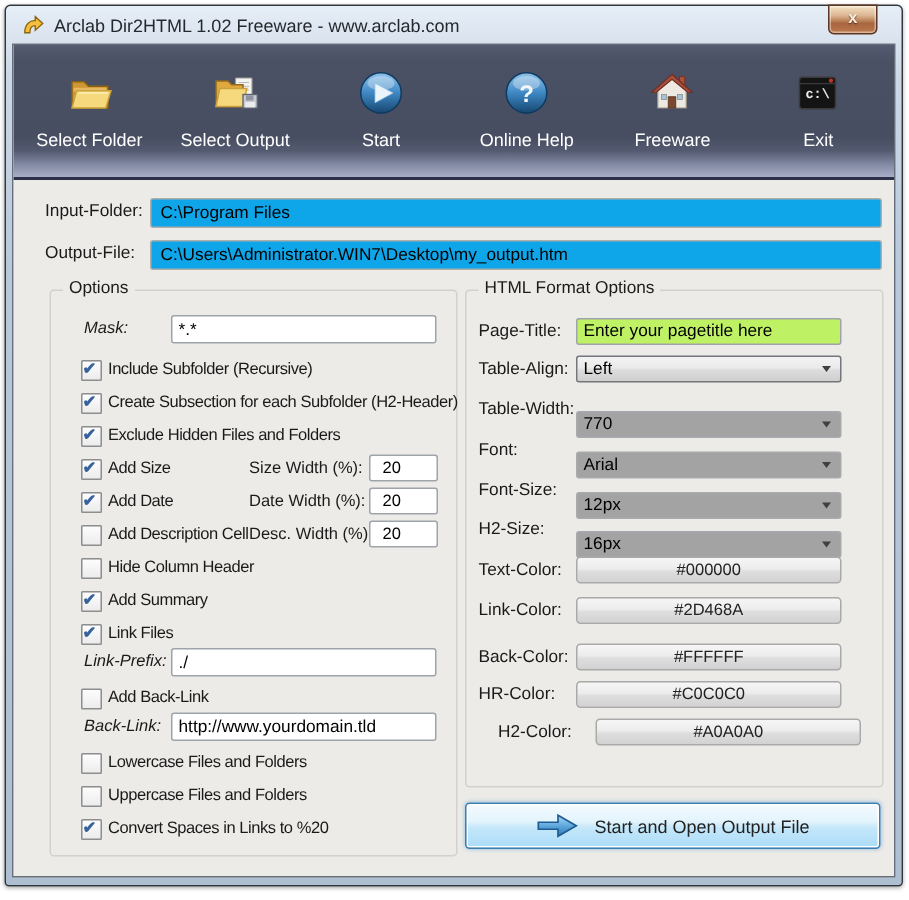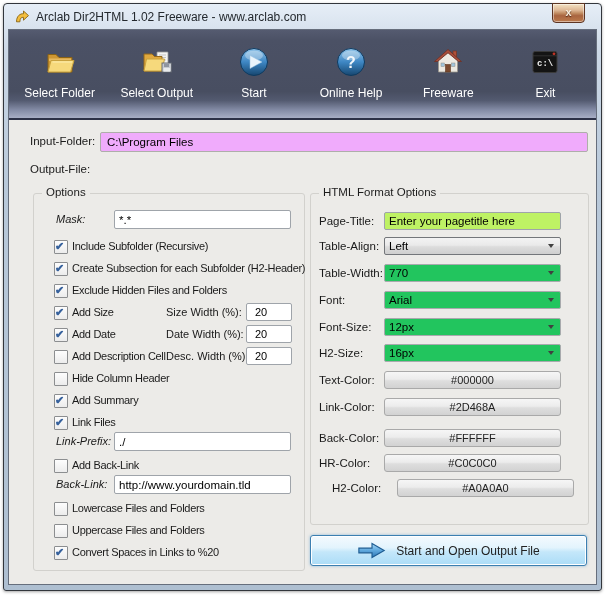--- a/index.html
+++ b/index.html
@@ -48,21 +48,21 @@
     padding-top:16px;cursor:default;
   }
   .tb-ico{width:32px;height:32px;display:block;}
   .tb-lbl{margin-top:8px;font-size:12px;color:#ffffff;white-space:nowrap;}
   
   .content{position:absolute;left:0;right:0;top:90px;bottom:0;background:#ecebe8;}
   .path-row{position:absolute;left:0;right:0;height:20px;}
   .path-lbl{position:absolute;left:21px;top:3px;font-size:11.5px;color:#1a1a1a;white-space:nowrap;}
   .path-val{
     position:absolute;left:91px;width:480px;top:0;height:18px;
-    background:#f0abfc;border:1px solid #aeaeaa;border-radius:2px;
+    background:#0ea5e9;border:1px solid #aeaeaa;border-radius:2px;
     font-size:11.5px;color:#000;line-height:18px;padding-left:6px;white-space:nowrap;overflow:hidden;
   }
   
   .group{
     position:absolute;border:1px solid #d2d1cd;border-radius:3px;background:transparent;
   }
   .legend{
     position:absolute;top:-8px;left:8px;background:#ecebe8;padding:0 4px;
     font-size:11.5px;color:#1c1c1c;white-space:nowrap;
   }
@@ -101,21 +101,21 @@
   .flbl{position:absolute;left:0;top:3px;font-size:11.5px;white-space:nowrap;}
   .ftxt{
     position:absolute;left:65px;top:0;width:167px;height:14px;
     background:#bef264;border:1px solid #9fa4aa;border-radius:2px;
     font-family:"Liberation Sans", sans-serif;font-size:11.5px;color:#000;padding:1px 4px;
   }
   .combo,.ddl{
     position:absolute;left:65px;top:0;width:175px;height:16px;border-radius:2px;
     display:flex;align-items:center;cursor:default;
   }
-  .combo{background:#22c55e;border:1px solid #a8aaad;}
+  .combo{background:#a3a3a3;border:1px solid #a8aaad;margin-top:10px;}
   .ddl{
     background:linear-gradient(180deg,#f3f3f3 0%,#eaeaea 45%,#dcdcdc 55%,#cfcfcf 100%);
     border:1px solid #73767a;
   }
   .sel-txt{font-size:11.5px;color:#000;padding-left:4px;white-space:nowrap;}
   .arr{
     position:absolute;right:6px;top:6px;width:0;height:0;
     border-left:3.5px solid transparent;border-right:3.5px solid transparent;
     border-top:4px solid #404040;
   }
@@ -231,20 +231,21 @@
     </div>
 
     <div class="content">
 
       <div class="path-row" style="top:12px;">
         <span class="path-lbl">Input-Folder:</span>
         <div class="path-val">C:\Program Files</div>
       </div>
       <div class="path-row" style="top:40px;">
         <span class="path-lbl">Output-File:</span>
+        <div class="path-val">C:\Users\Administrator.WIN7\Desktop\my_output.htm</div>
       </div>
 
       <div class="group g-options">
         <span class="legend">Options</span>
 
         <div class="row" style="top:16px;">
           <span class="inp-lbl">Mask:</span>
           <input class="txt" value="*.*" style="">
         </div>
 

